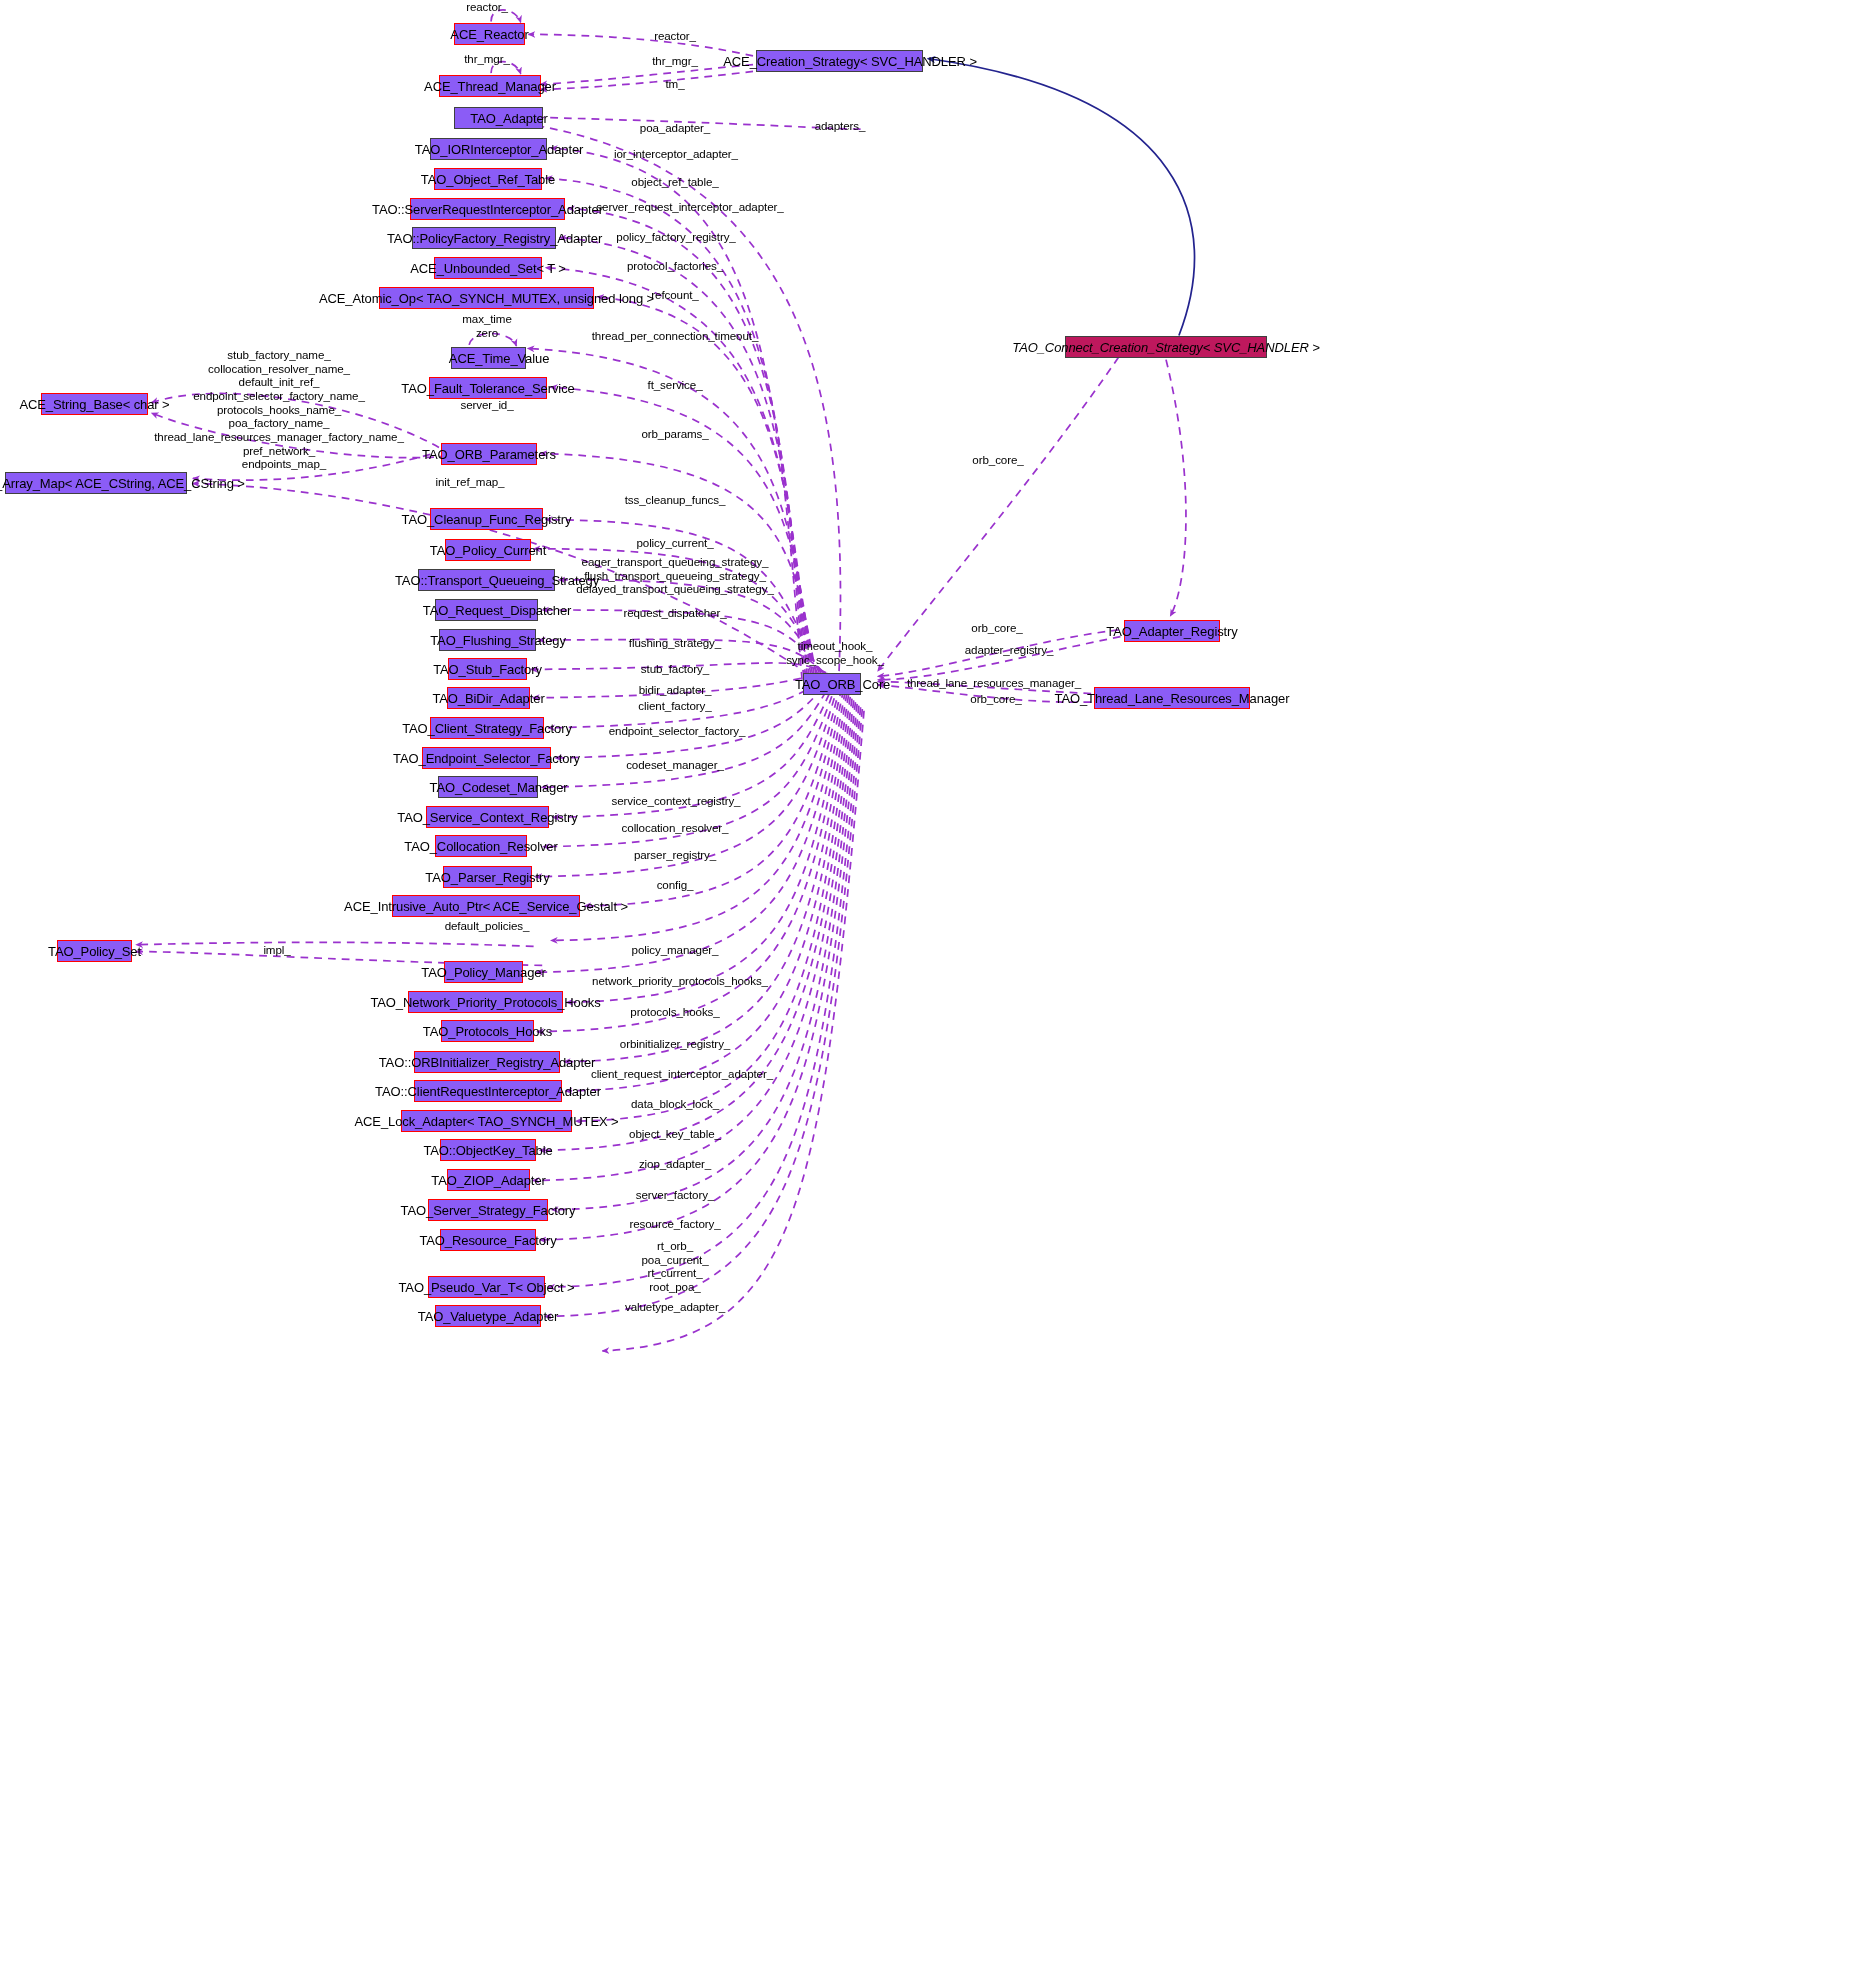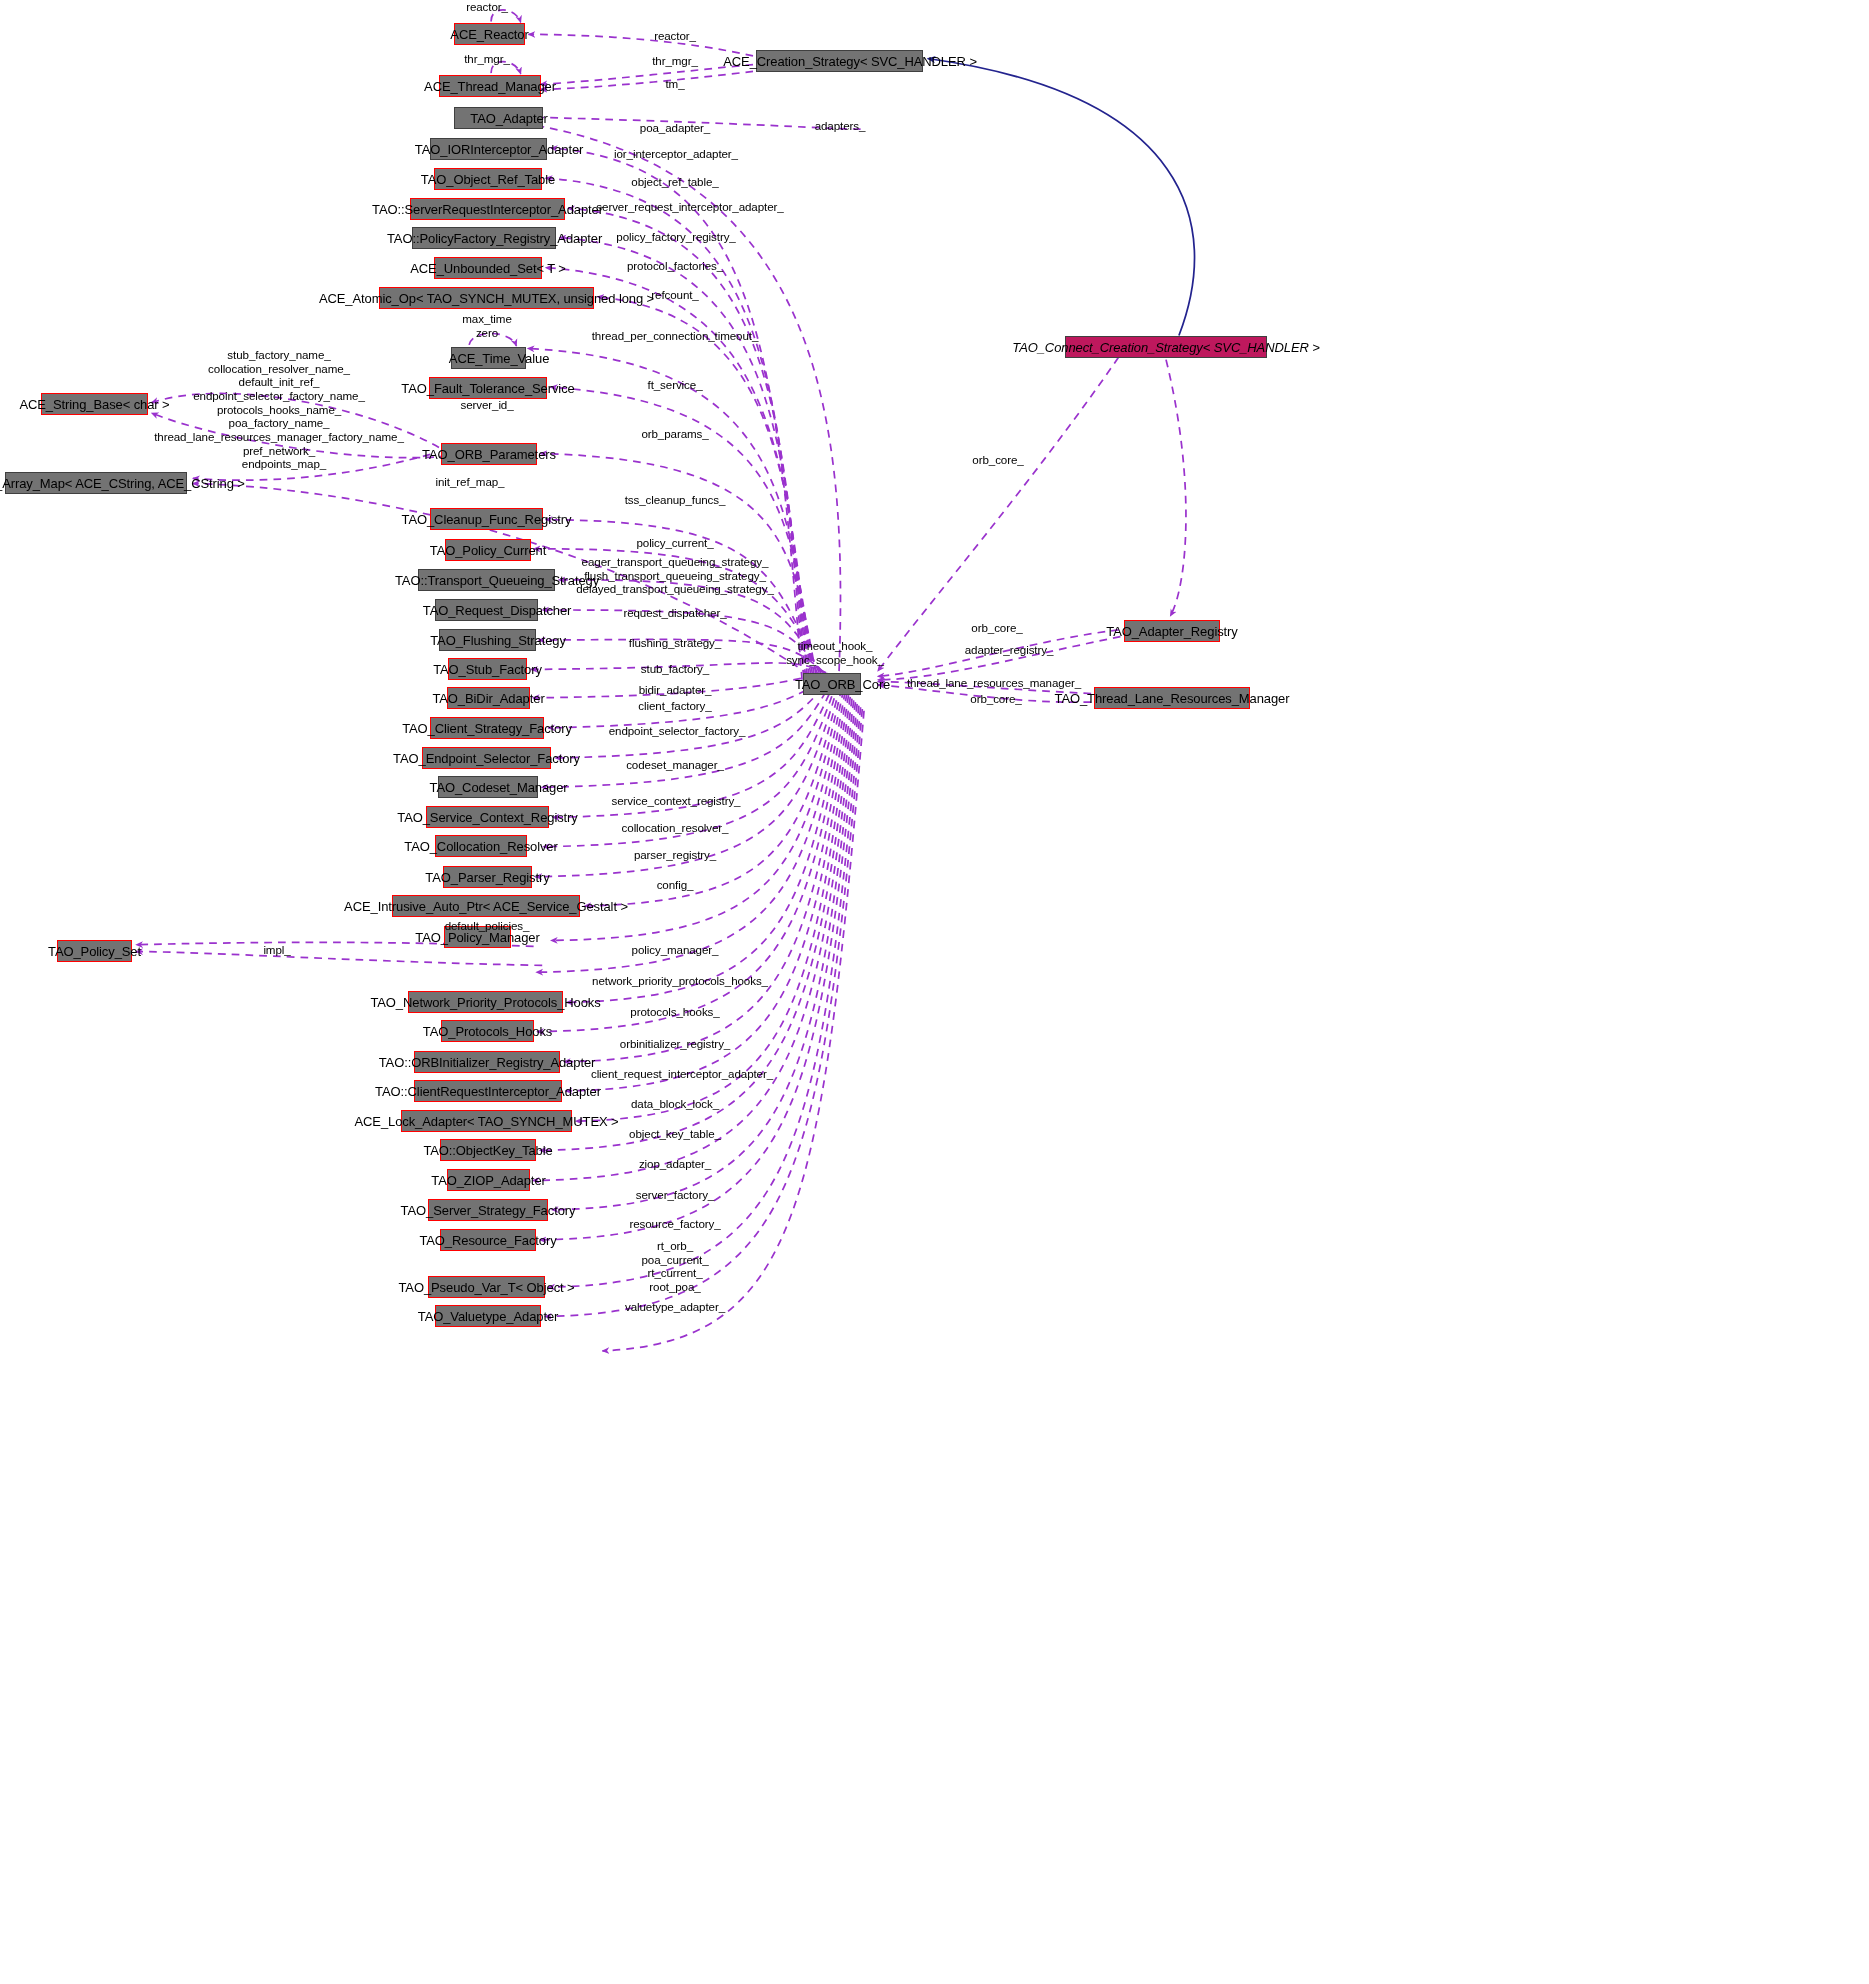--- a/index.html
+++ b/index.html
@@ -18,21 +18,21 @@
   #edges {
     position: absolute;
     left: 0; top: 0;
     width: 1870px;
     height: 1985px;
     pointer-events: none;
   }
   .node {
     position: absolute;
     box-sizing: border-box;
-    background: #737373;
+    background: #8b5cf6;
     border: 0.9px solid #ff0000;
     color: #000000;
     font-size: 13px;
     line-height: 1;
     display: flex;
     align-items: center;
     justify-content: center;
     white-space: nowrap;
     padding: 0 6.9px;
     height: 22.4px;
@@ -174,21 +174,21 @@
       <div class="node" style="left: 422px; top: 747px; width: 129px;">TAO_Endpoint_Selector_Factory</div>
       <div class="node dark" style="left: 438px; top: 776px; width: 100px;">TAO_Codeset_Manager</div>
       <div class="node" style="left: 426px; top: 806px; width: 123px;">TAO_Service_Context_Registry</div>
       <div class="node" style="left: 435px; top: 835px; width: 92px;">TAO_Collocation_Resolver</div>
       <div class="node" style="left: 443px; top: 866px; width: 89px;">TAO_Parser_Registry</div>
       <div class="node" style="left: 392px; top: 895px; width: 188px;">ACE_Intrusive_Auto_Ptr&lt; ACE_Service_Gestalt &gt;</div>
       <div class="node" style="left: 1124px; top: 620px; width: 96px;">TAO_Adapter_Registry</div>
       <div class="node" style="left: 1094px; top: 687px; width: 156px;">TAO_Thread_Lane_Resources_Manager</div>
       <div class="node current" style="left: 1065px; top: 336px; width: 202px;">TAO_Connect_Creation_Strategy&lt; SVC_HANDLER &gt;</div>
       <div class="node" style="left: 57px; top: 940px; width: 75px;">TAO_Policy_Set</div>
-      <div class="node" style="left: 444px; top: 926px; width: 67px;">TAO_Policy_Manager</div>
+      <div class="node" style="left: 444px; top: 961px; width: 79px;">TAO_Policy_Manager</div>
       <div class="node" style="left: 408px; top: 991px; width: 155px;">TAO_Network_Priority_Protocols_Hooks</div>
       <div class="node" style="left: 441px; top: 1020px; width: 93px;">TAO_Protocols_Hooks</div>
       <div class="node" style="left: 414px; top: 1051px; width: 146px;">TAO::ORBInitializer_Registry_Adapter</div>
       <div class="node" style="left: 414px; top: 1080px; width: 148px;">TAO::ClientRequestInterceptor_Adapter</div>
       <div class="node" style="left: 401px; top: 1110px; width: 171px;">ACE_Lock_Adapter&lt; TAO_SYNCH_MUTEX &gt;</div>
       <div class="node" style="left: 440px; top: 1139px; width: 96px;">TAO::ObjectKey_Table</div>
       <div class="node" style="left: 447px; top: 1169px; width: 83px;">TAO_ZIOP_Adapter</div>
       <div class="node" style="left: 428px; top: 1199px; width: 120px;">TAO_Server_Strategy_Factory</div>
       <div class="node" style="left: 440px; top: 1229px; width: 96px;">TAO_Resource_Factory</div>
       <div class="node" style="left: 428px; top: 1276px; width: 117px;">TAO_Pseudo_Var_T&lt; Object &gt;</div>

